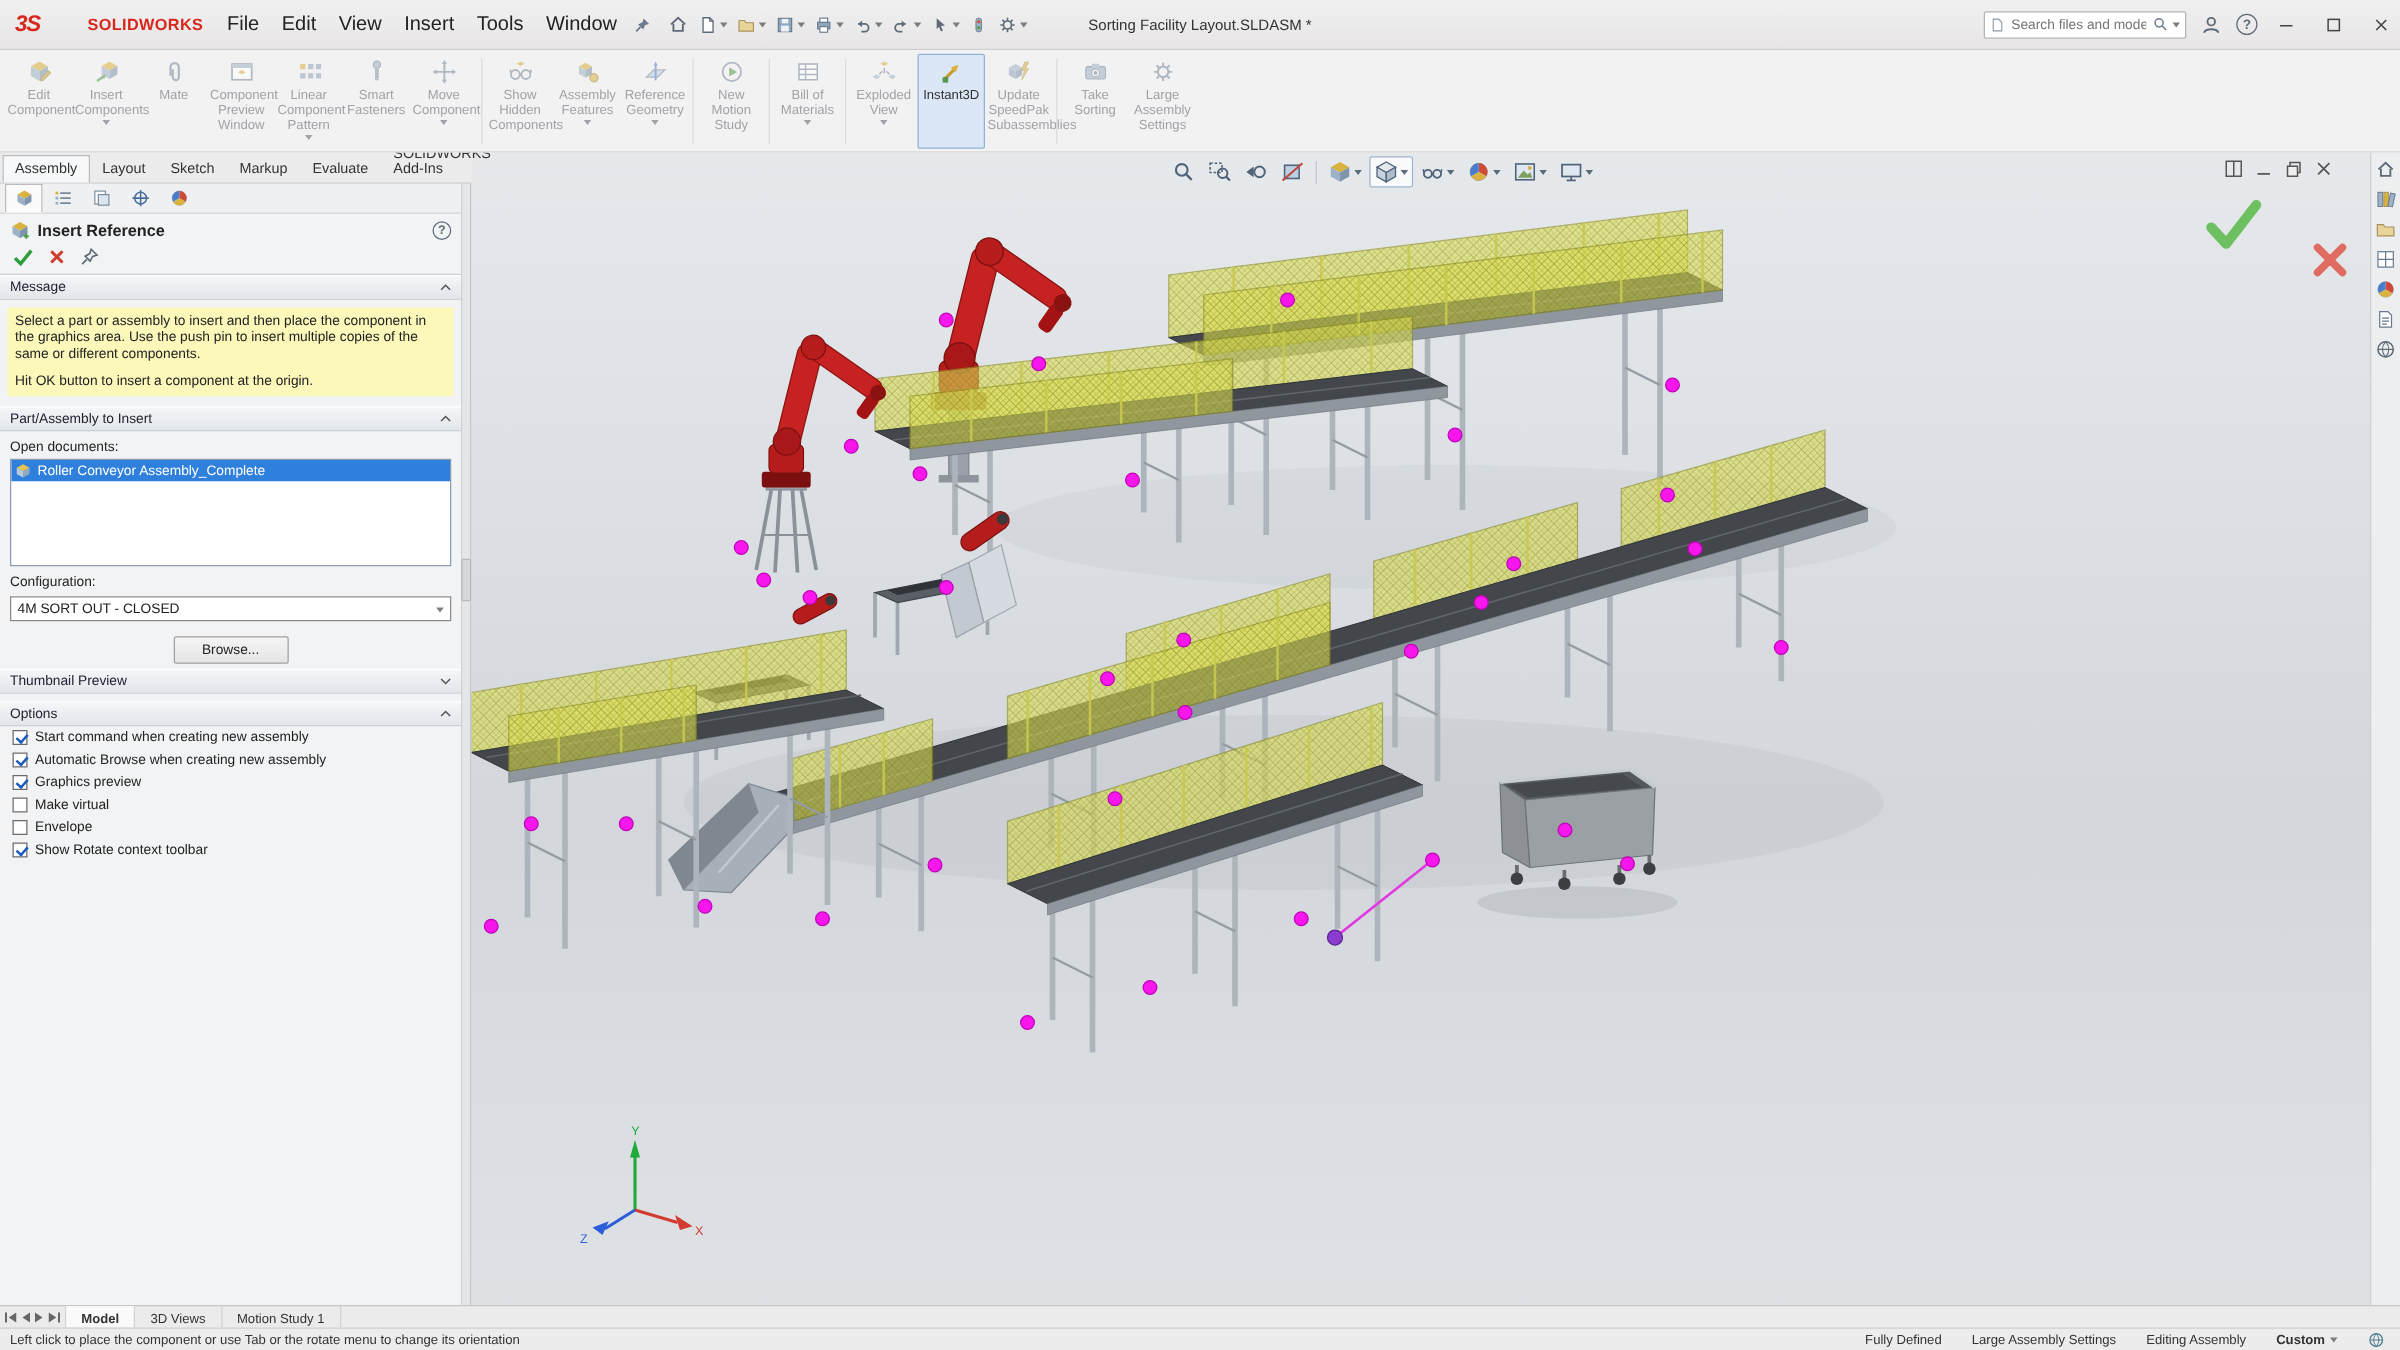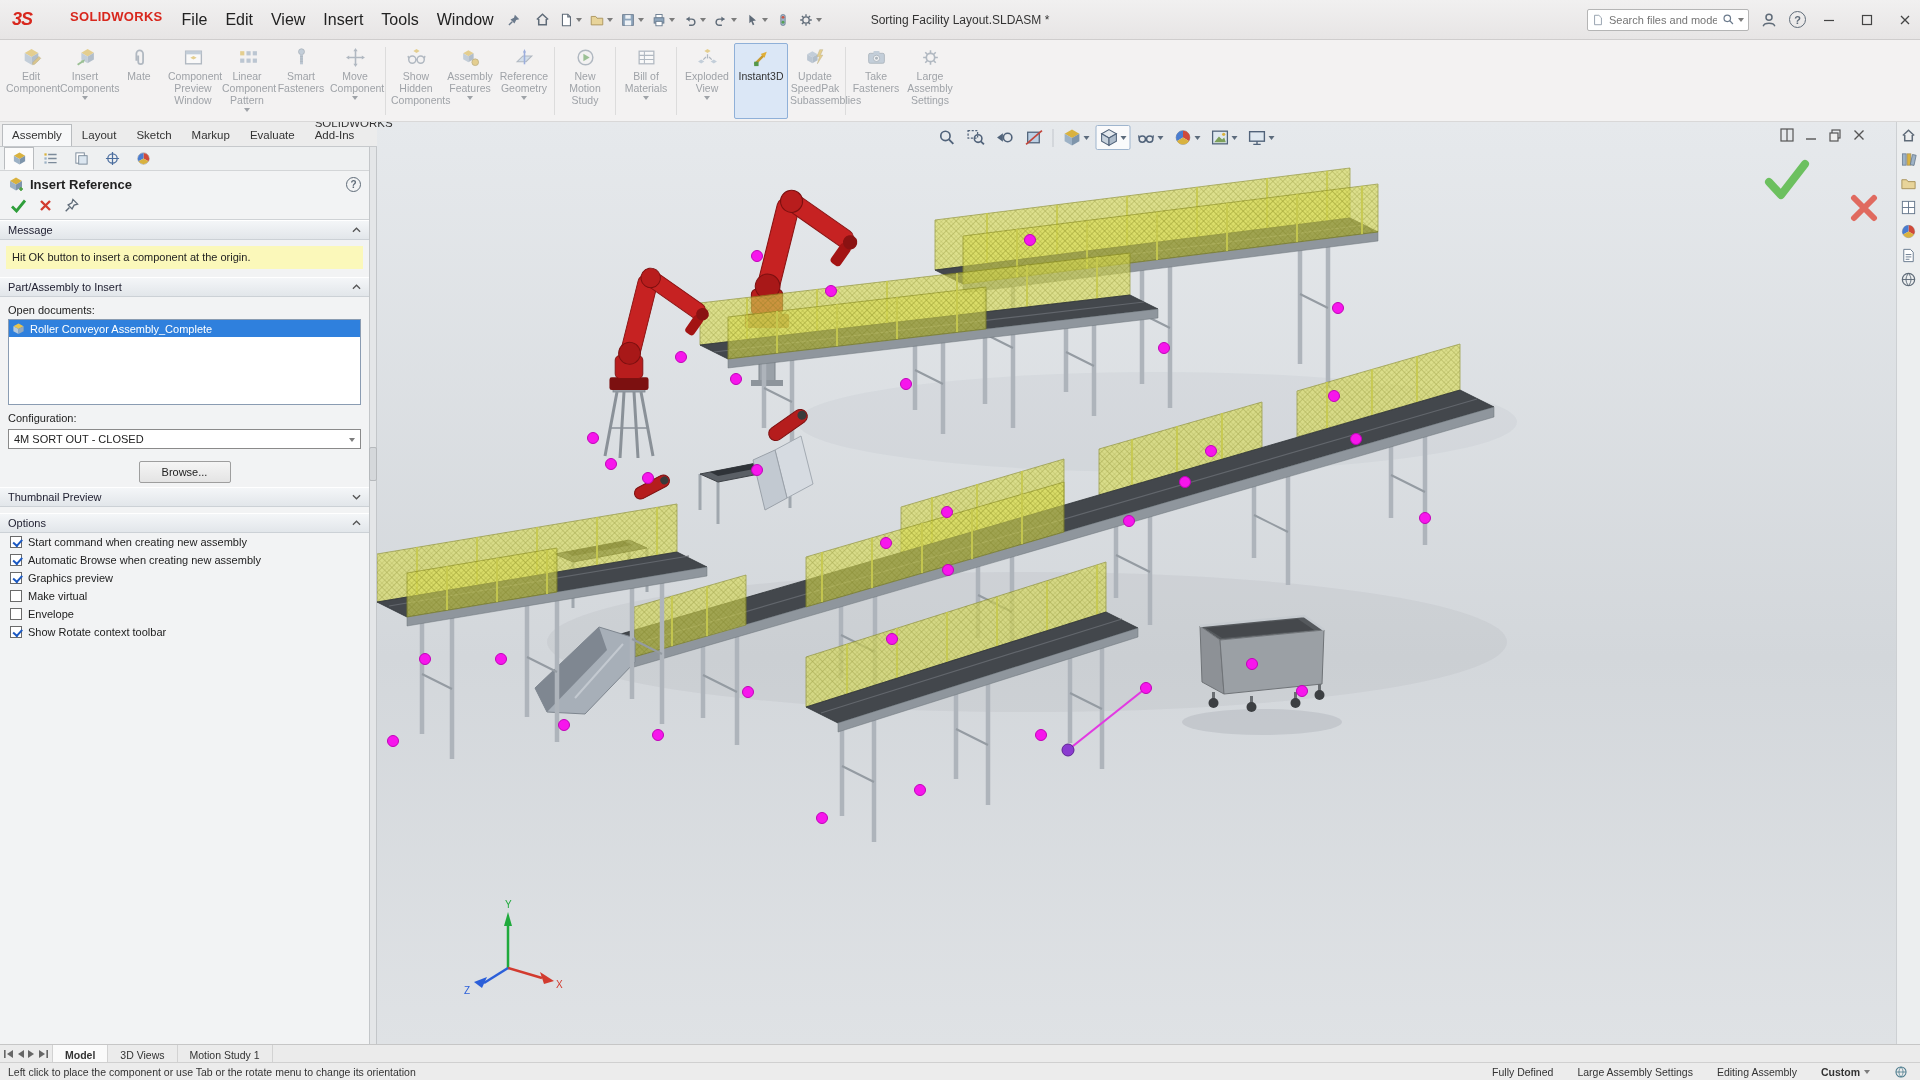--- a/index.html
+++ b/index.html
@@ -3,21 +3,21 @@
 <meta charset="utf-8">
 <style>
   html,body{margin:0;padding:0;width:1920px;height:1080px;overflow:hidden;
     font-family:"Liberation Sans",sans-serif;background:#f0f0f0;position:relative;}
   *{box-sizing:border-box;}
   .abs{position:absolute;}
 
   
   .titlebar{left:0;top:0;width:1920px;height:40px;background:linear-gradient(#f1f0f0,#e7e5e5);
     border-bottom:1px solid #cfcdcd;display:flex;align-items:center;z-index:30;}
-  .brand{display:flex;align-items:flex-start;gap:5px;padding:0 10px 0 12px;}
+  .brand{display:flex;align-items:center;gap:5px;padding:0 10px 0 12px;}
   .brand-mark{font-weight:bold;font-style:italic;font-size:18px;color:#d8271d;letter-spacing:-1px;}
   .brand-name{font-weight:bold;font-size:13px;color:#d8271d;letter-spacing:.3px;margin-left:33px;}
   .menu{font-size:16px;color:#222;padding:5px 9px;cursor:default;}
   .pinbtn{margin:0 4px;}
   .qa{display:flex;align-items:center;margin-left:6px;gap:1px;}
   .qab{display:flex;align-items:center;padding:3px 3px;border-radius:2px;}
   .qab .caret{margin-left:2px;}
   .caret{width:0;height:0;border-left:3.5px solid transparent;border-right:3.5px solid transparent;border-top:4px solid #7c7c7c;display:inline-block;}
   .title-center{position:absolute;left:0;right:0;text-align:center;font-size:12px;color:#333;pointer-events:none;}
   .tb-right{margin-left:auto;display:flex;align-items:center;gap:8px;padding-right:0;}
@@ -379,21 +379,21 @@
     <span class="rb-label">Update SpeedPak Subassemblies</span>
   </div>
   <div class="rsep"></div>
   <div class="rb">
     <svg class="ric" viewBox="0 0 20 20">
         <rect x="2.5" y="6" width="15" height="9.5" rx="1.5" fill="#9db2c6" stroke="#70818f" stroke-width=".8"></rect>
         <rect x="7" y="3.8" width="6" height="3" rx="1" fill="#9db2c6"></rect>
         <circle cx="10" cy="10.8" r="3" fill="#eef2f6" stroke="#70818f" stroke-width=".8"></circle>
         <circle cx="10" cy="10.8" r="1.4" fill="#70818f"></circle>
       </svg>
-    <span class="rb-label">Take Fasteners</span>
+    <span class="rb-label">Take Sorting</span>
   </div>
   <div class="rb">
     <svg class="ric" viewBox="0 0 20 20">
         <circle cx="10" cy="10" r="4" fill="none" stroke="#7b8a9a" stroke-width="1.6"></circle>
         <path d="M10 3v3M10 14v3M3 10h3M14 10h3M5 5l2.1 2.1M12.9 12.9 15 15M15 5l-2.1 2.1M7.1 12.9 5 15" stroke="#7b8a9a" stroke-width="1.5"></path>
       </svg>
     <span class="rb-label">Large Assembly Settings</span>
   </div>
 </div>
 <div class="abs ribbon-collapse" style="right:8px;top:98px;">
@@ -474,20 +474,21 @@
       </svg>
   </div>
 
   <div class="sec">
     <span>Message</span>
     <svg class="chev" viewBox="0 0 10 6">
         <path d="M1 5 L5 1 L9 5" fill="none" stroke="#555" stroke-width="1.4"></path>
       </svg>
   </div>
   <div class="msgbox">
+    <p>Select a part or assembly to insert and then place the component in the graphics area. Use the push pin to insert multiple copies of the same or different components.</p>
     <p>Hit OK button to insert a component at the origin.</p>
   </div>
 
   <div class="sec">
     <span>Part/Assembly to Insert</span>
     <svg class="chev" viewBox="0 0 10 6">
         <path d="M1 5 L5 1 L9 5" fill="none" stroke="#555" stroke-width="1.4"></path>
       </svg>
   </div>
   <div class="lbl">Open documents:</div>

